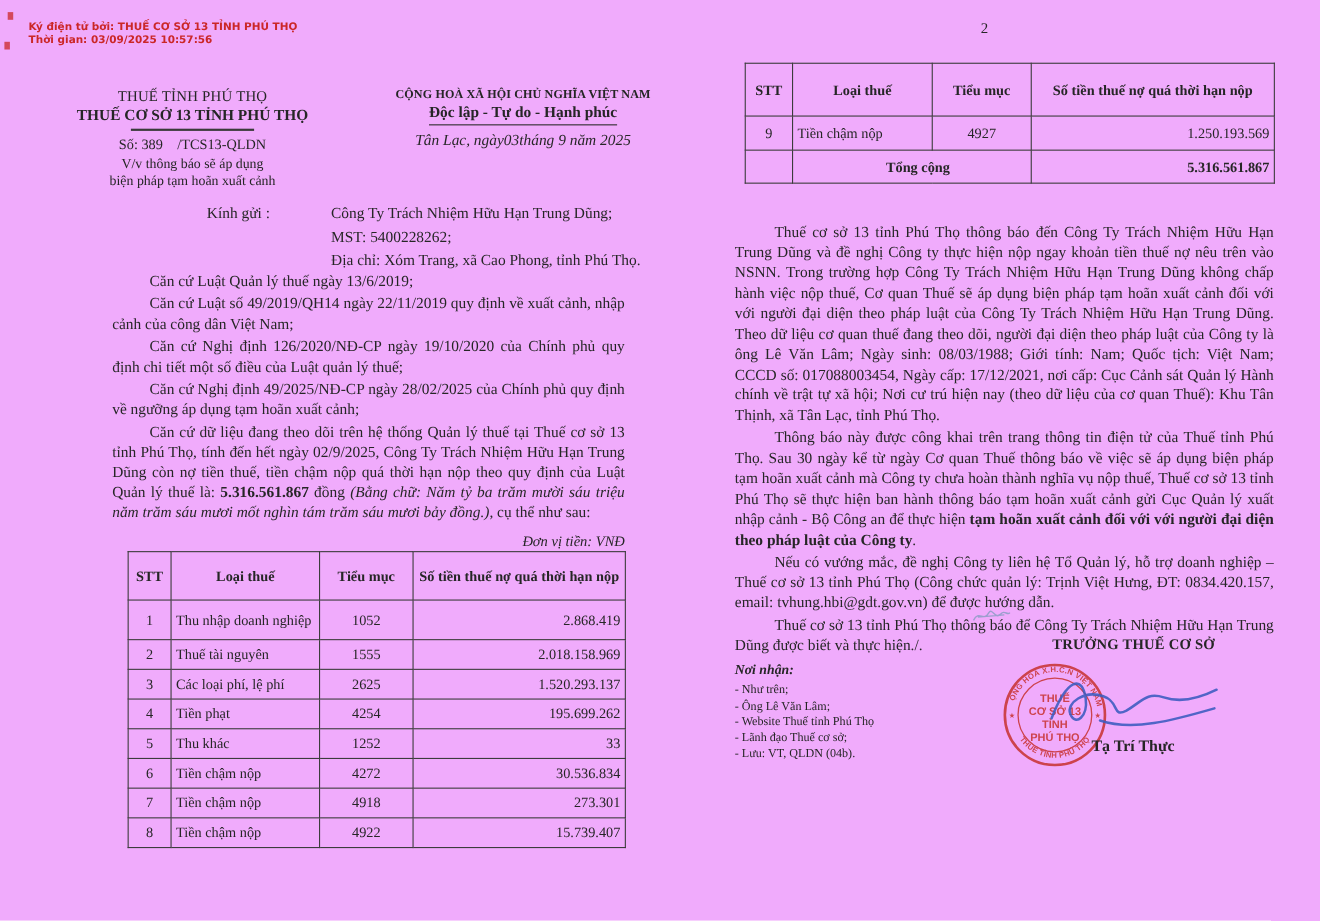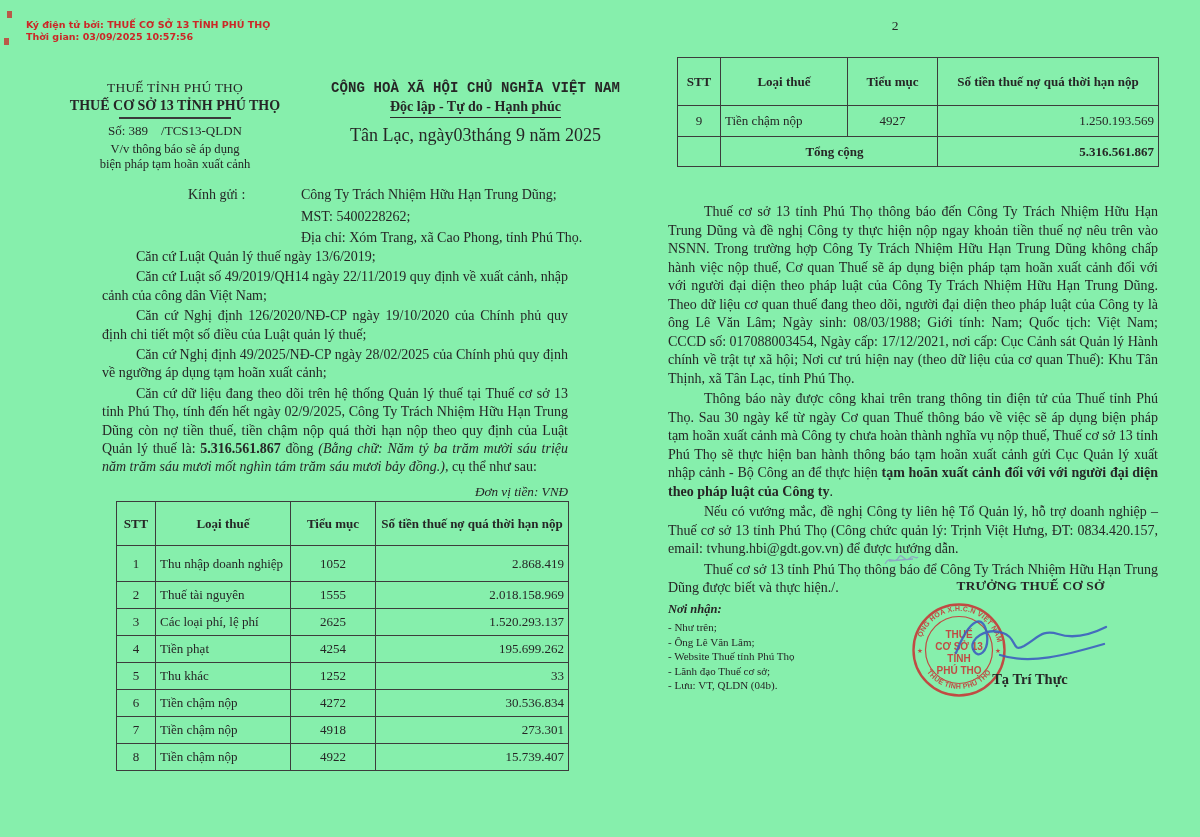--- a/index.html
+++ b/index.html
@@ -1,36 +1,36 @@
 <!DOCTYPE html>
 <html><head>
 <meta charset="utf-8">
 <style>
   html,body{margin:0;padding:0;background:#ffffff;}
-  .sheet{position:relative;width:1200px;height:837px;background:#86efac;overflow:hidden;
+  .sheet{position:relative;width:1200px;height:837px;background:#f0abfc;overflow:hidden;
          font-family:"Liberation Serif","DejaVu Serif",serif;color:#262626;}
   .abs{position:absolute;}
 
   
   .esign{font-family:"DejaVu Sans","Liberation Sans",sans-serif;font-size:9.5px;font-weight:bold;
          color:#cb2727;line-height:12px;}
   .esign-fleck{background:#cb2727;opacity:.75;}
 
   
   .hl{width:270px;text-align:center;}
   .hl .l1{font-size:13.5px;letter-spacing:.2px;}
   .hl .l2{font-size:14px;font-weight:bold;margin-top:2px;}
   .hl .rule{width:112px;height:1.5px;background:#3a3a3a;margin:3px auto 0 auto;}
   .hl .so{font-size:13px;margin-top:4px;white-space:pre;}
   .hl .subj{font-size:12.6px;margin-top:3px;line-height:15px;}
   .hr{width:315px;text-align:center;}
-  .hr .n1{font-size:14px;font-weight:bold;letter-spacing:.1px;font-family:Liberation Mono, monospace;}
+  .hr .n1{font-size:11px;font-weight:bold;letter-spacing:.1px;}
   .hr .n2{display:inline-block;font-size:14px;font-weight:bold;margin-top:3px;
           border-bottom:1.5px solid #2c2c2c;padding-bottom:2px;}
-  .hr .date{font-size:18px;margin-top:7px;}
+  .hr .date{font-size:14px;font-style:italic;margin-top:7px;}
 
   
   .kg{display:flex;font-size:14px;line-height:21.5px;gap:45px;}
   .kg .kg-label{width:68px;}
   .kg .kg-lines div{white-space:nowrap;}
 
   
   .doc{text-align:justify;font-size:14px;line-height:18.4px;}
   .doc p{margin:0 0 2px 0;text-indent:34px;}
   .doc2 p{text-indent:36px;line-height:18.5px;}

